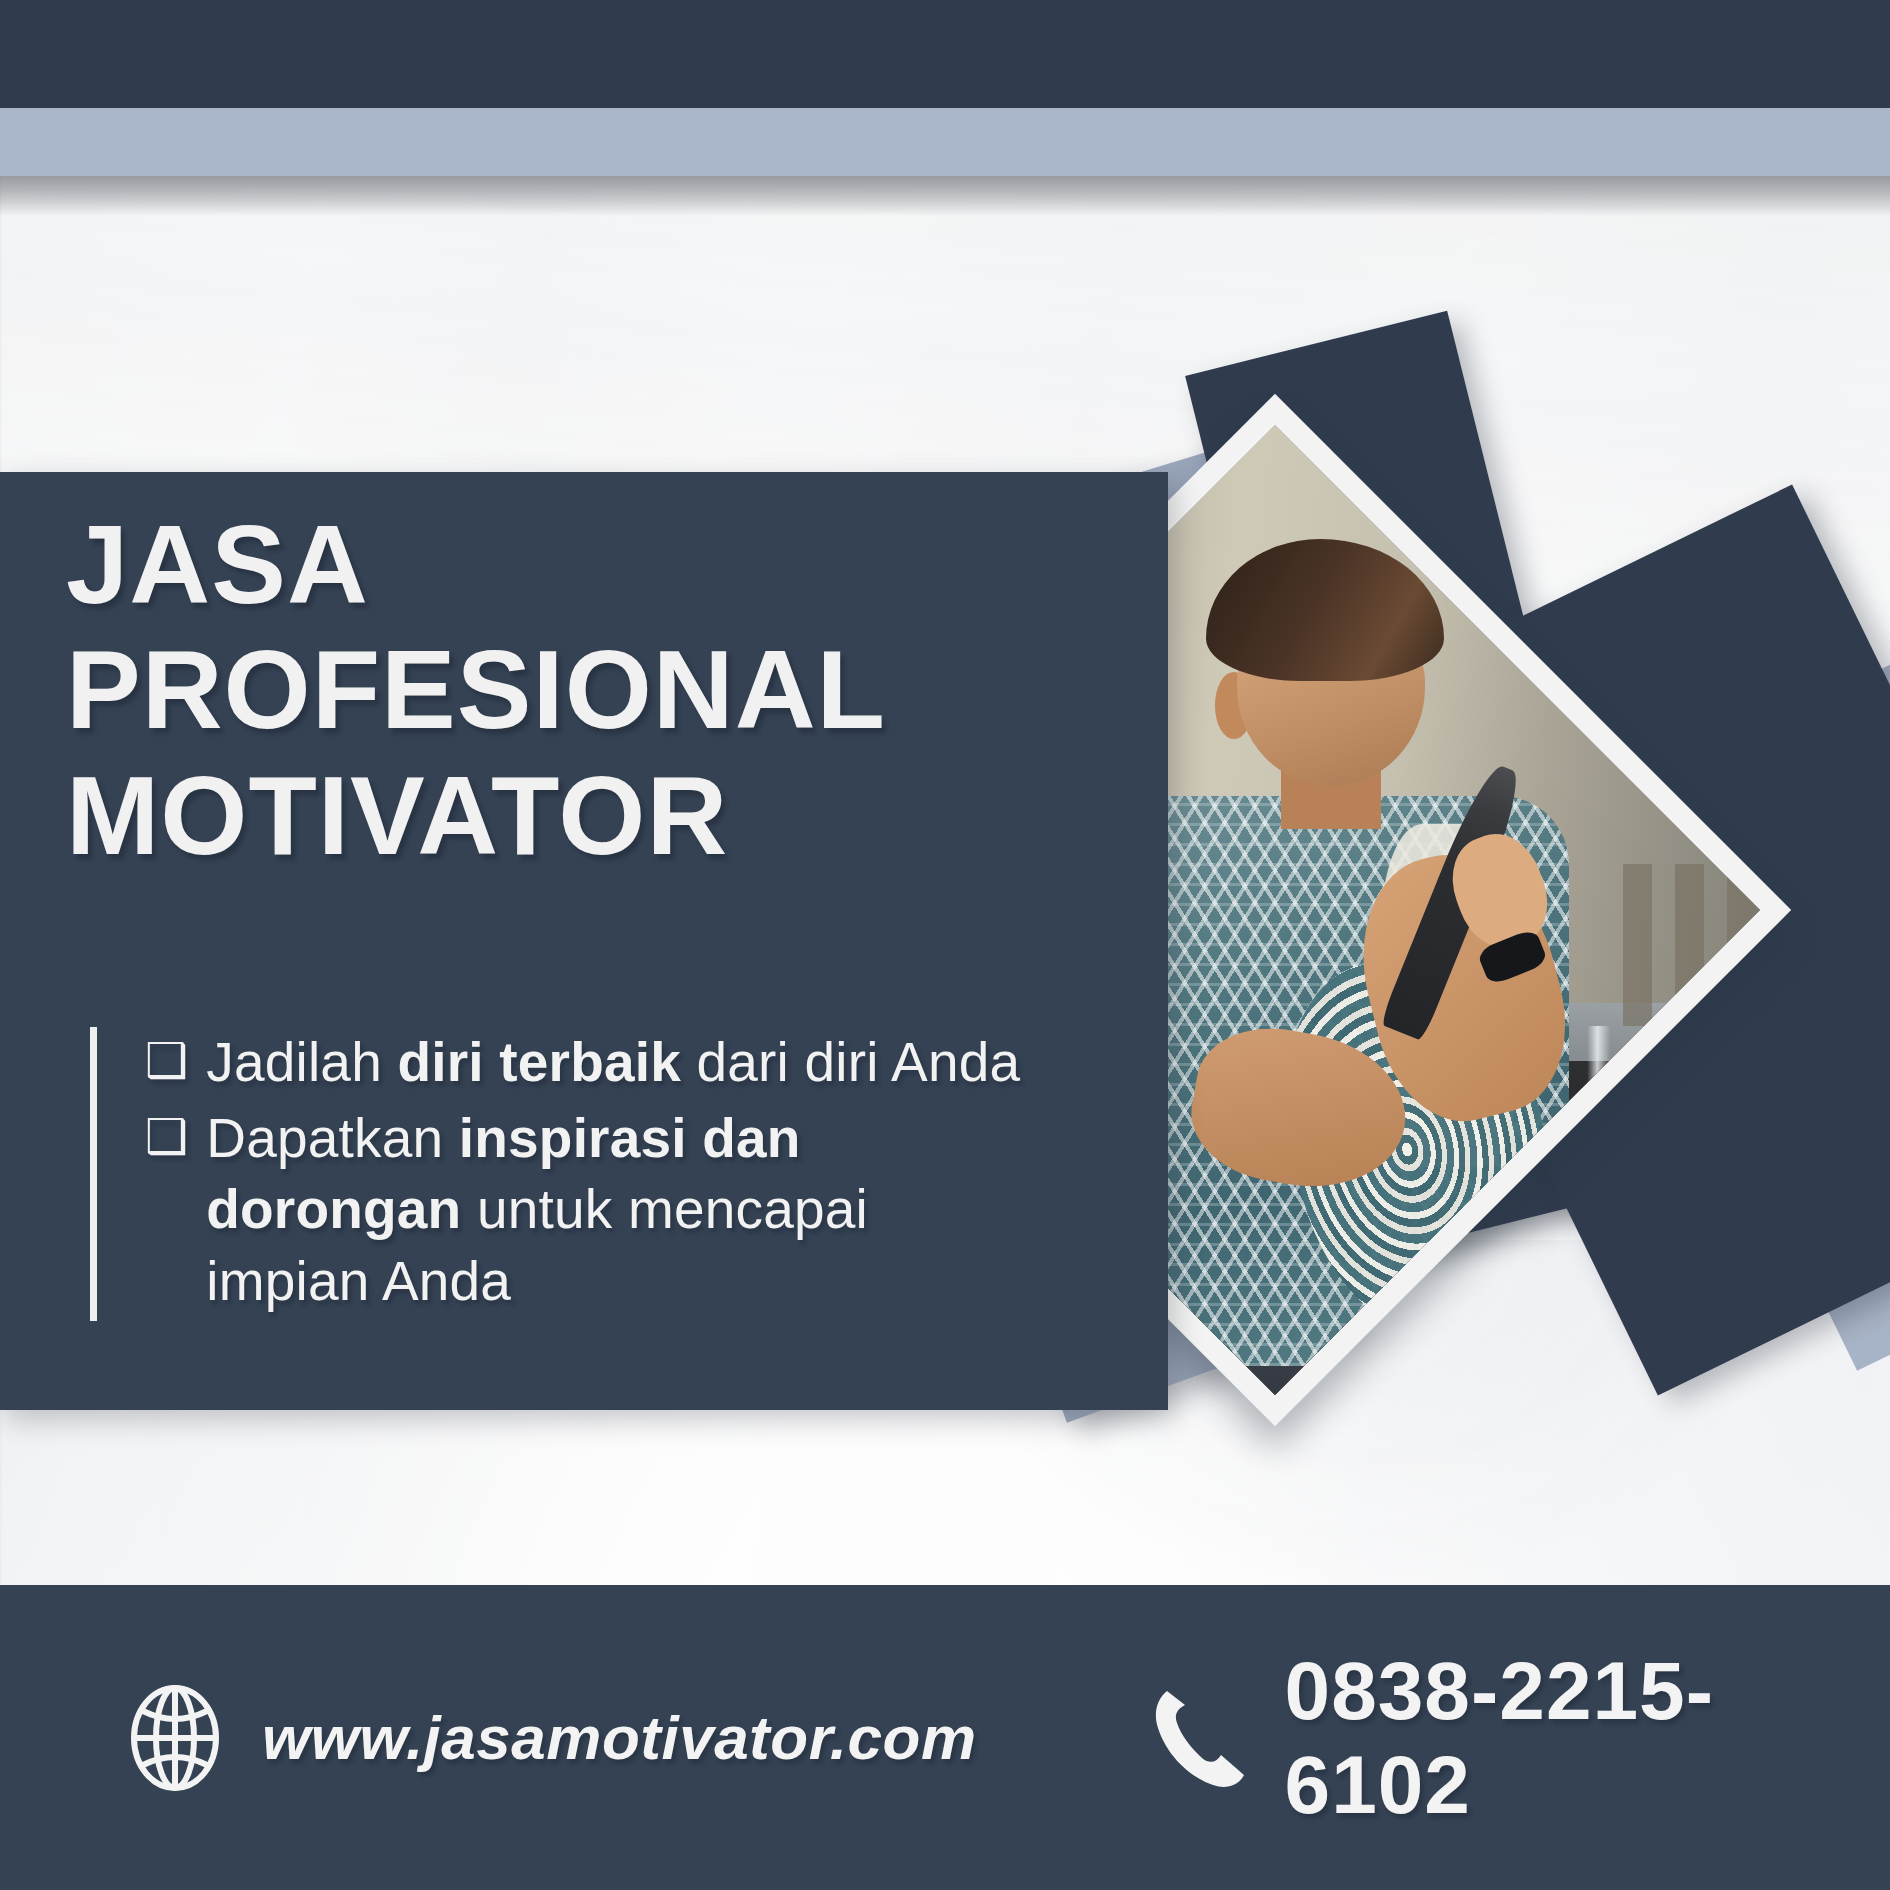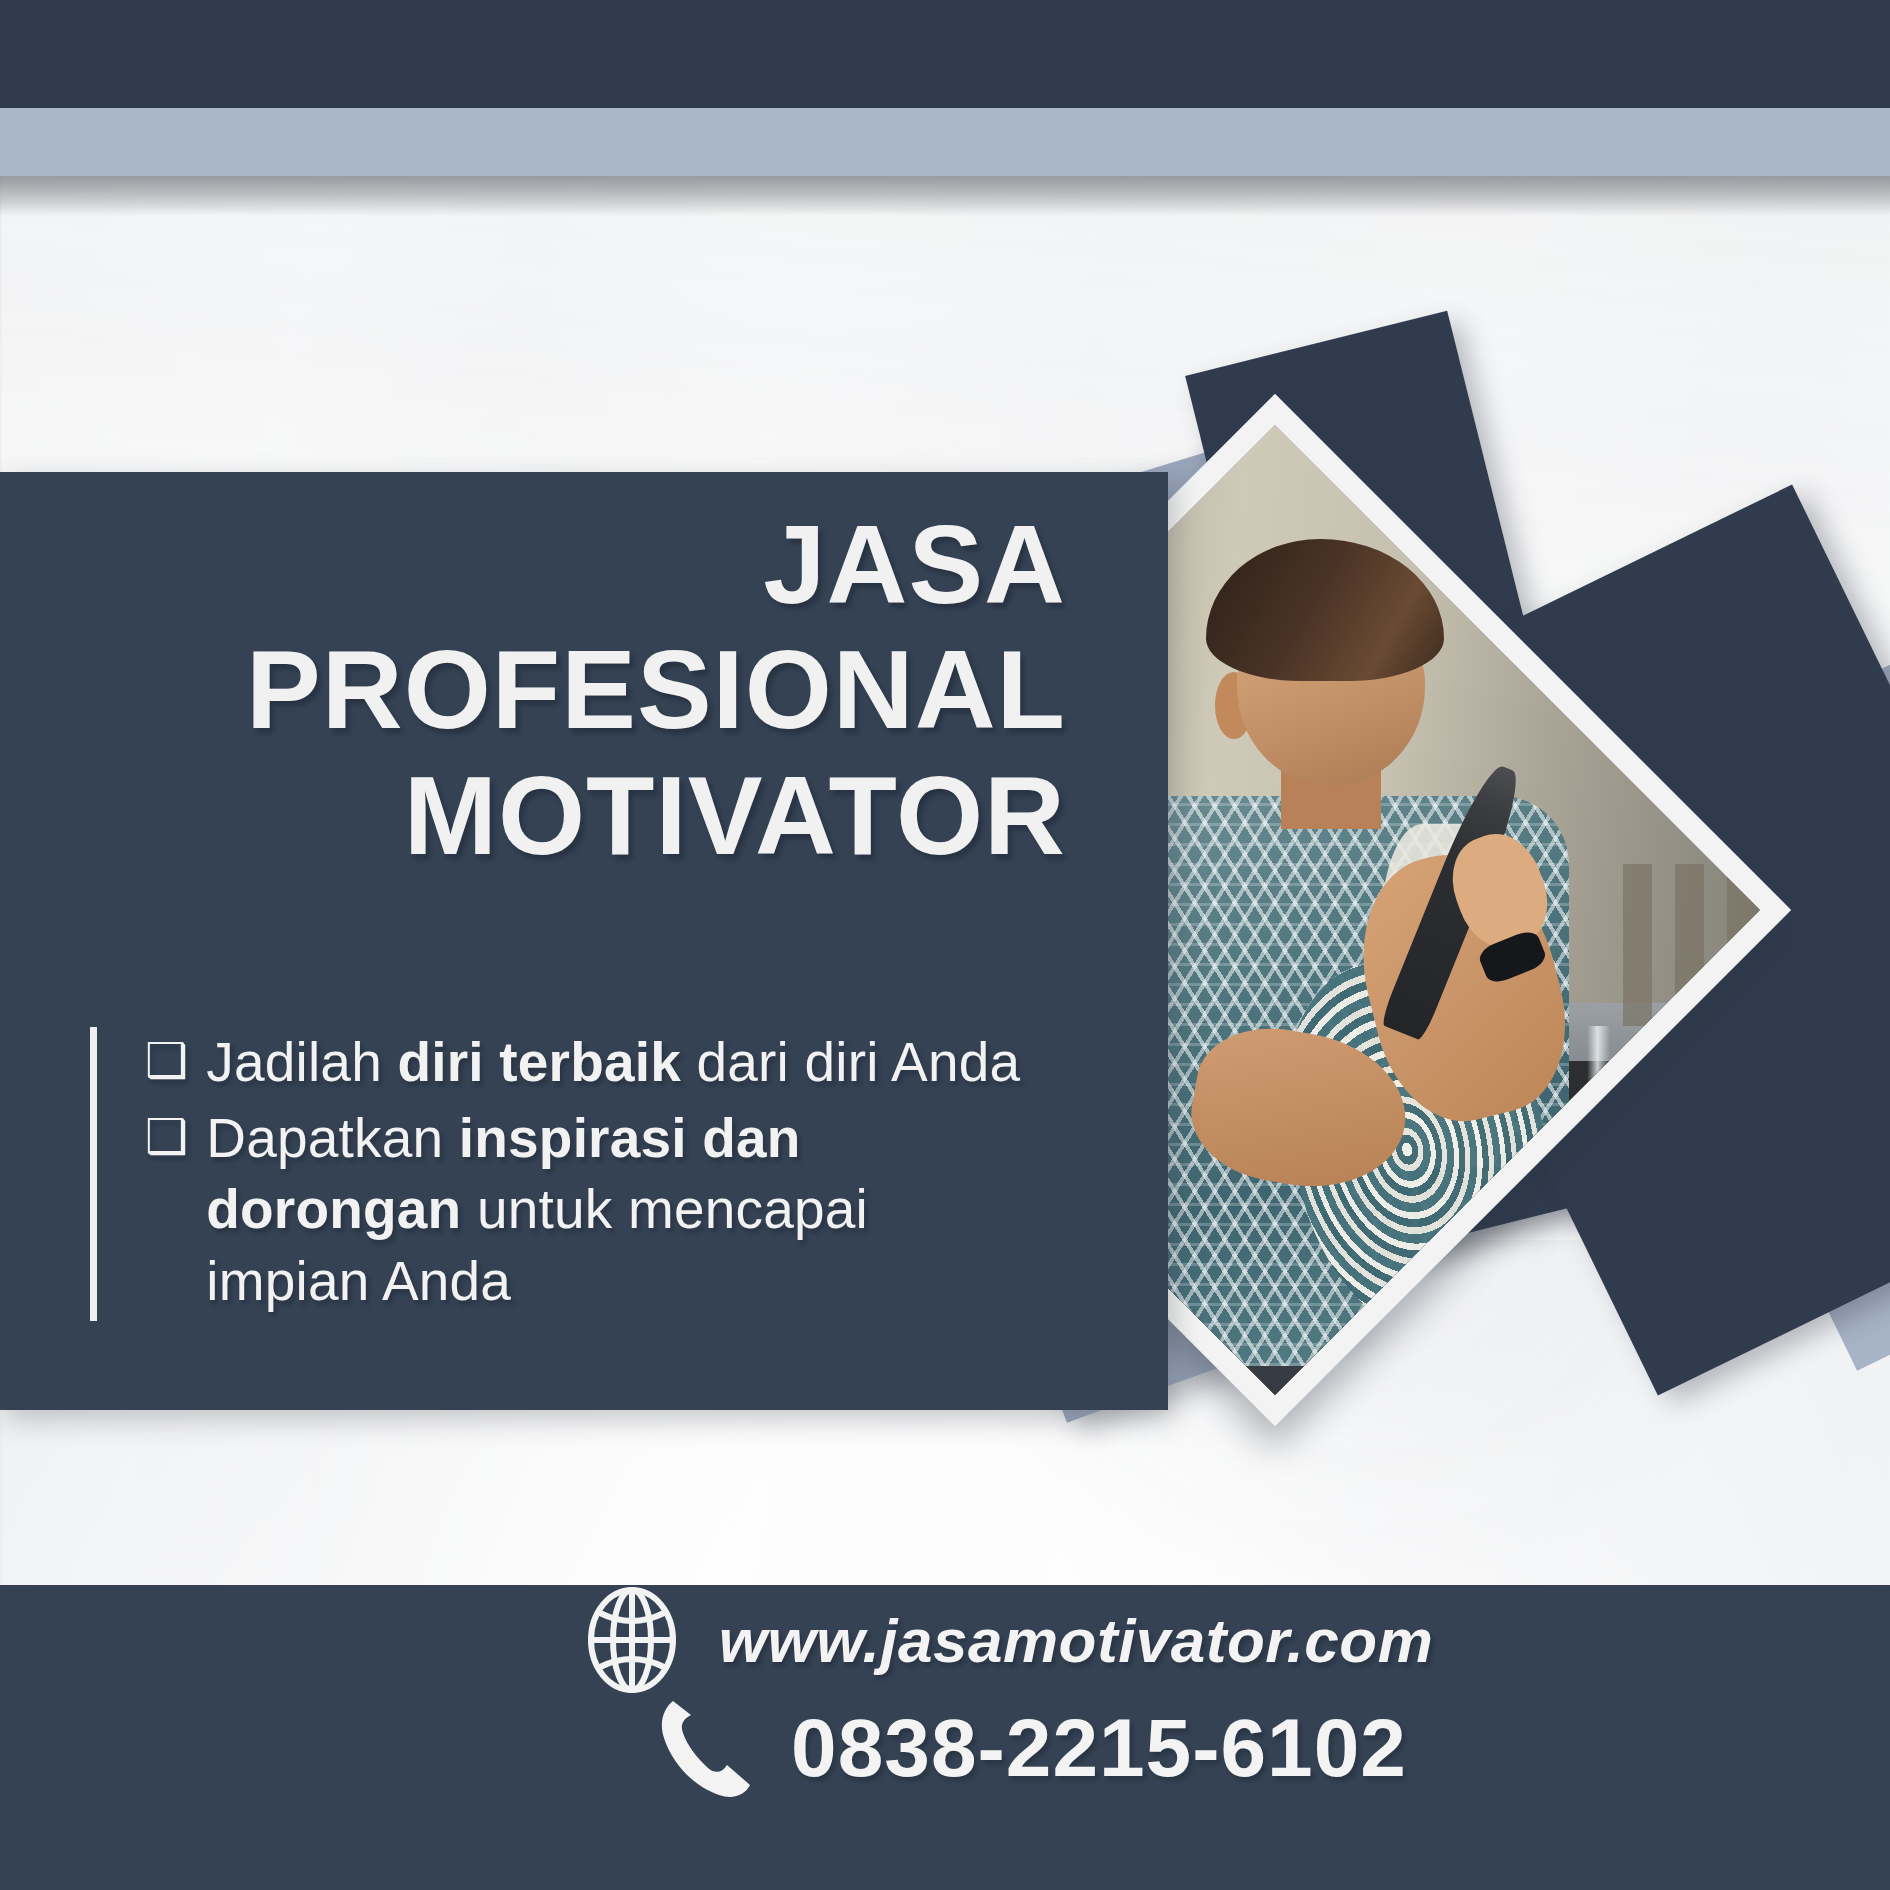--- a/index.html
+++ b/index.html
@@ -295,21 +295,21 @@
     left: 66px; top: 30px;
     width: 1000px;
     color: #f0f1f0;
     font-weight: 700;
     font-size: 112px;
     line-height: 1.12;
     letter-spacing: 1px;
     text-shadow: 4px 5px 4px rgba(20,26,36,0.35);
     font-stretch: condensed;
   }
-  .headline .ln { display: block; white-space: nowrap; text-align: right; }
+  .headline .ln { display: block; white-space: nowrap; }
 
   .bullets {
     position: absolute;
     left: 90px; top: 555px;
     width: 880px;
     border-left: 7px solid #eef0ef;
     padding-left: 48px;
     box-shadow: -2px 6px 10px rgba(20,26,36,0.0);
   }
   .bullet {
@@ -338,21 +338,20 @@
     left: 0; top: 1585px;
     width: 1890px; height: 305px;
     background: #344254;
   }
   .footer-row {
     position: absolute;
     left: 0; top: 0;
     width: 1890px; height: 305px;
     display: flex;
     align-items: center;
-    flex-direction: column;
   }
   .f-item {
     display: flex;
     align-items: center;
   }
   .f-web { margin-left: 128px; }
   .f-phone { margin-left: 172px; }
   .f-ico { flex: 0 0 auto; display: block; }
   .f-web .f-text {
     margin-left: 40px;

